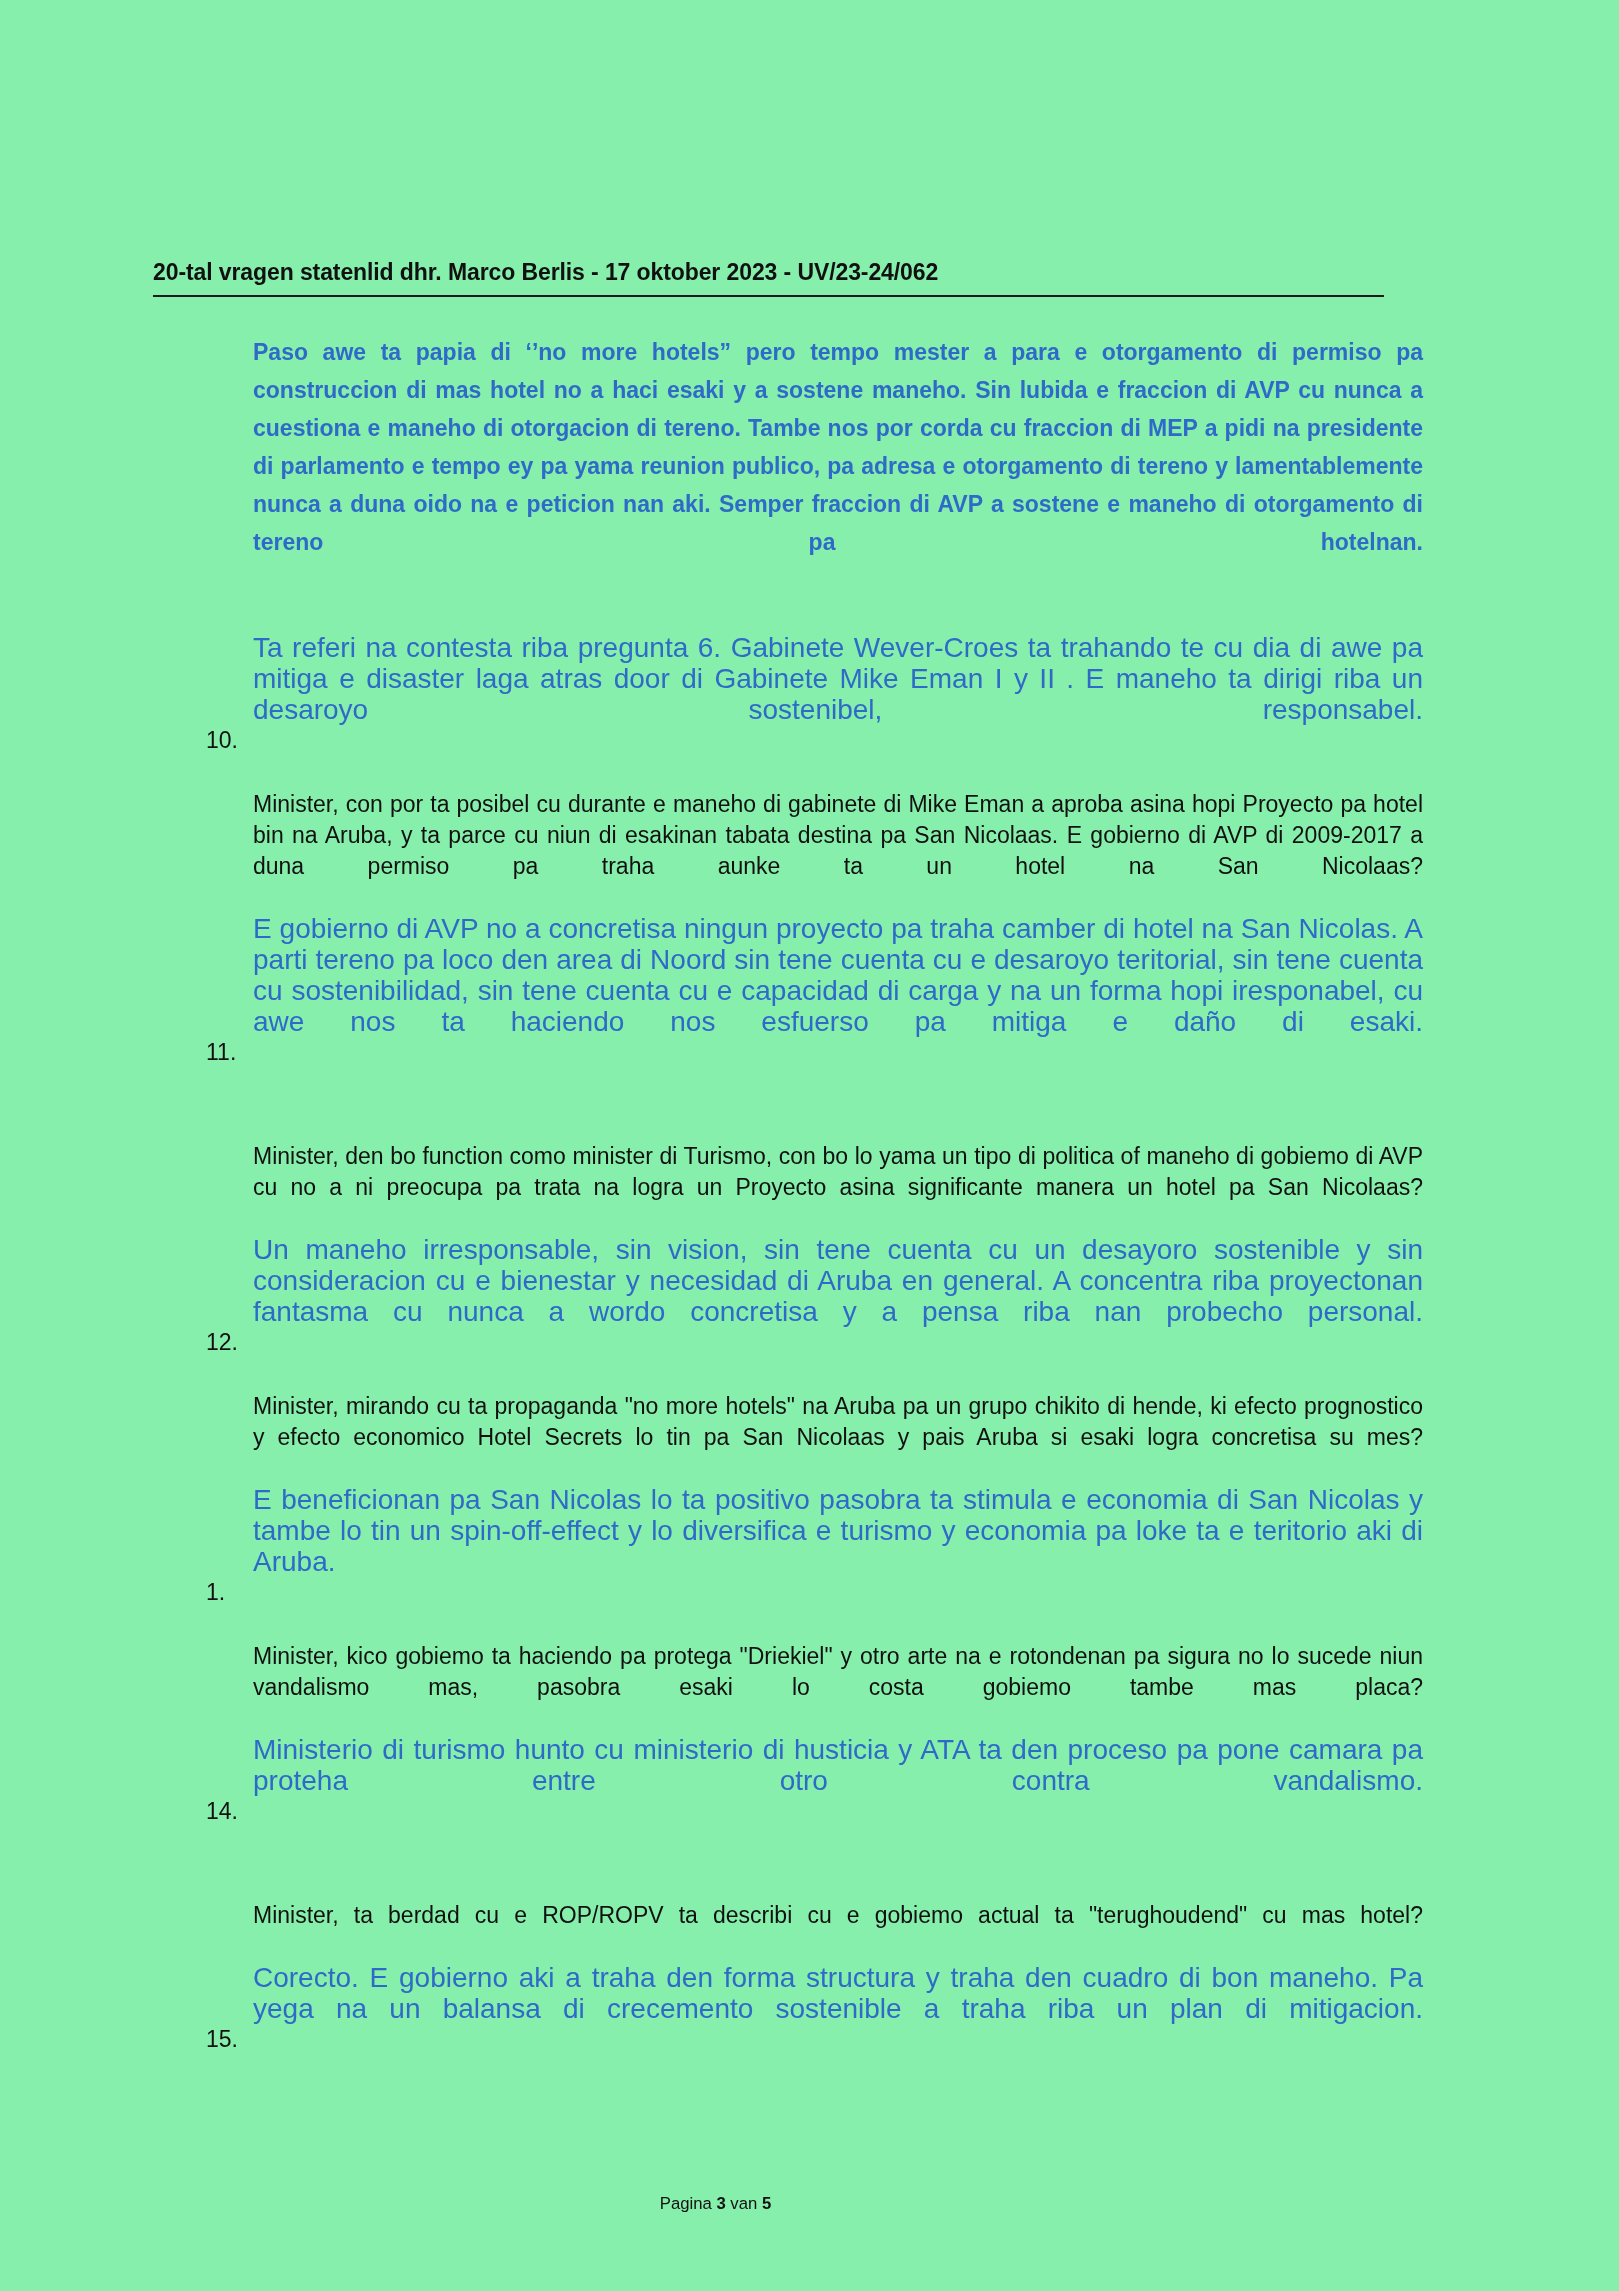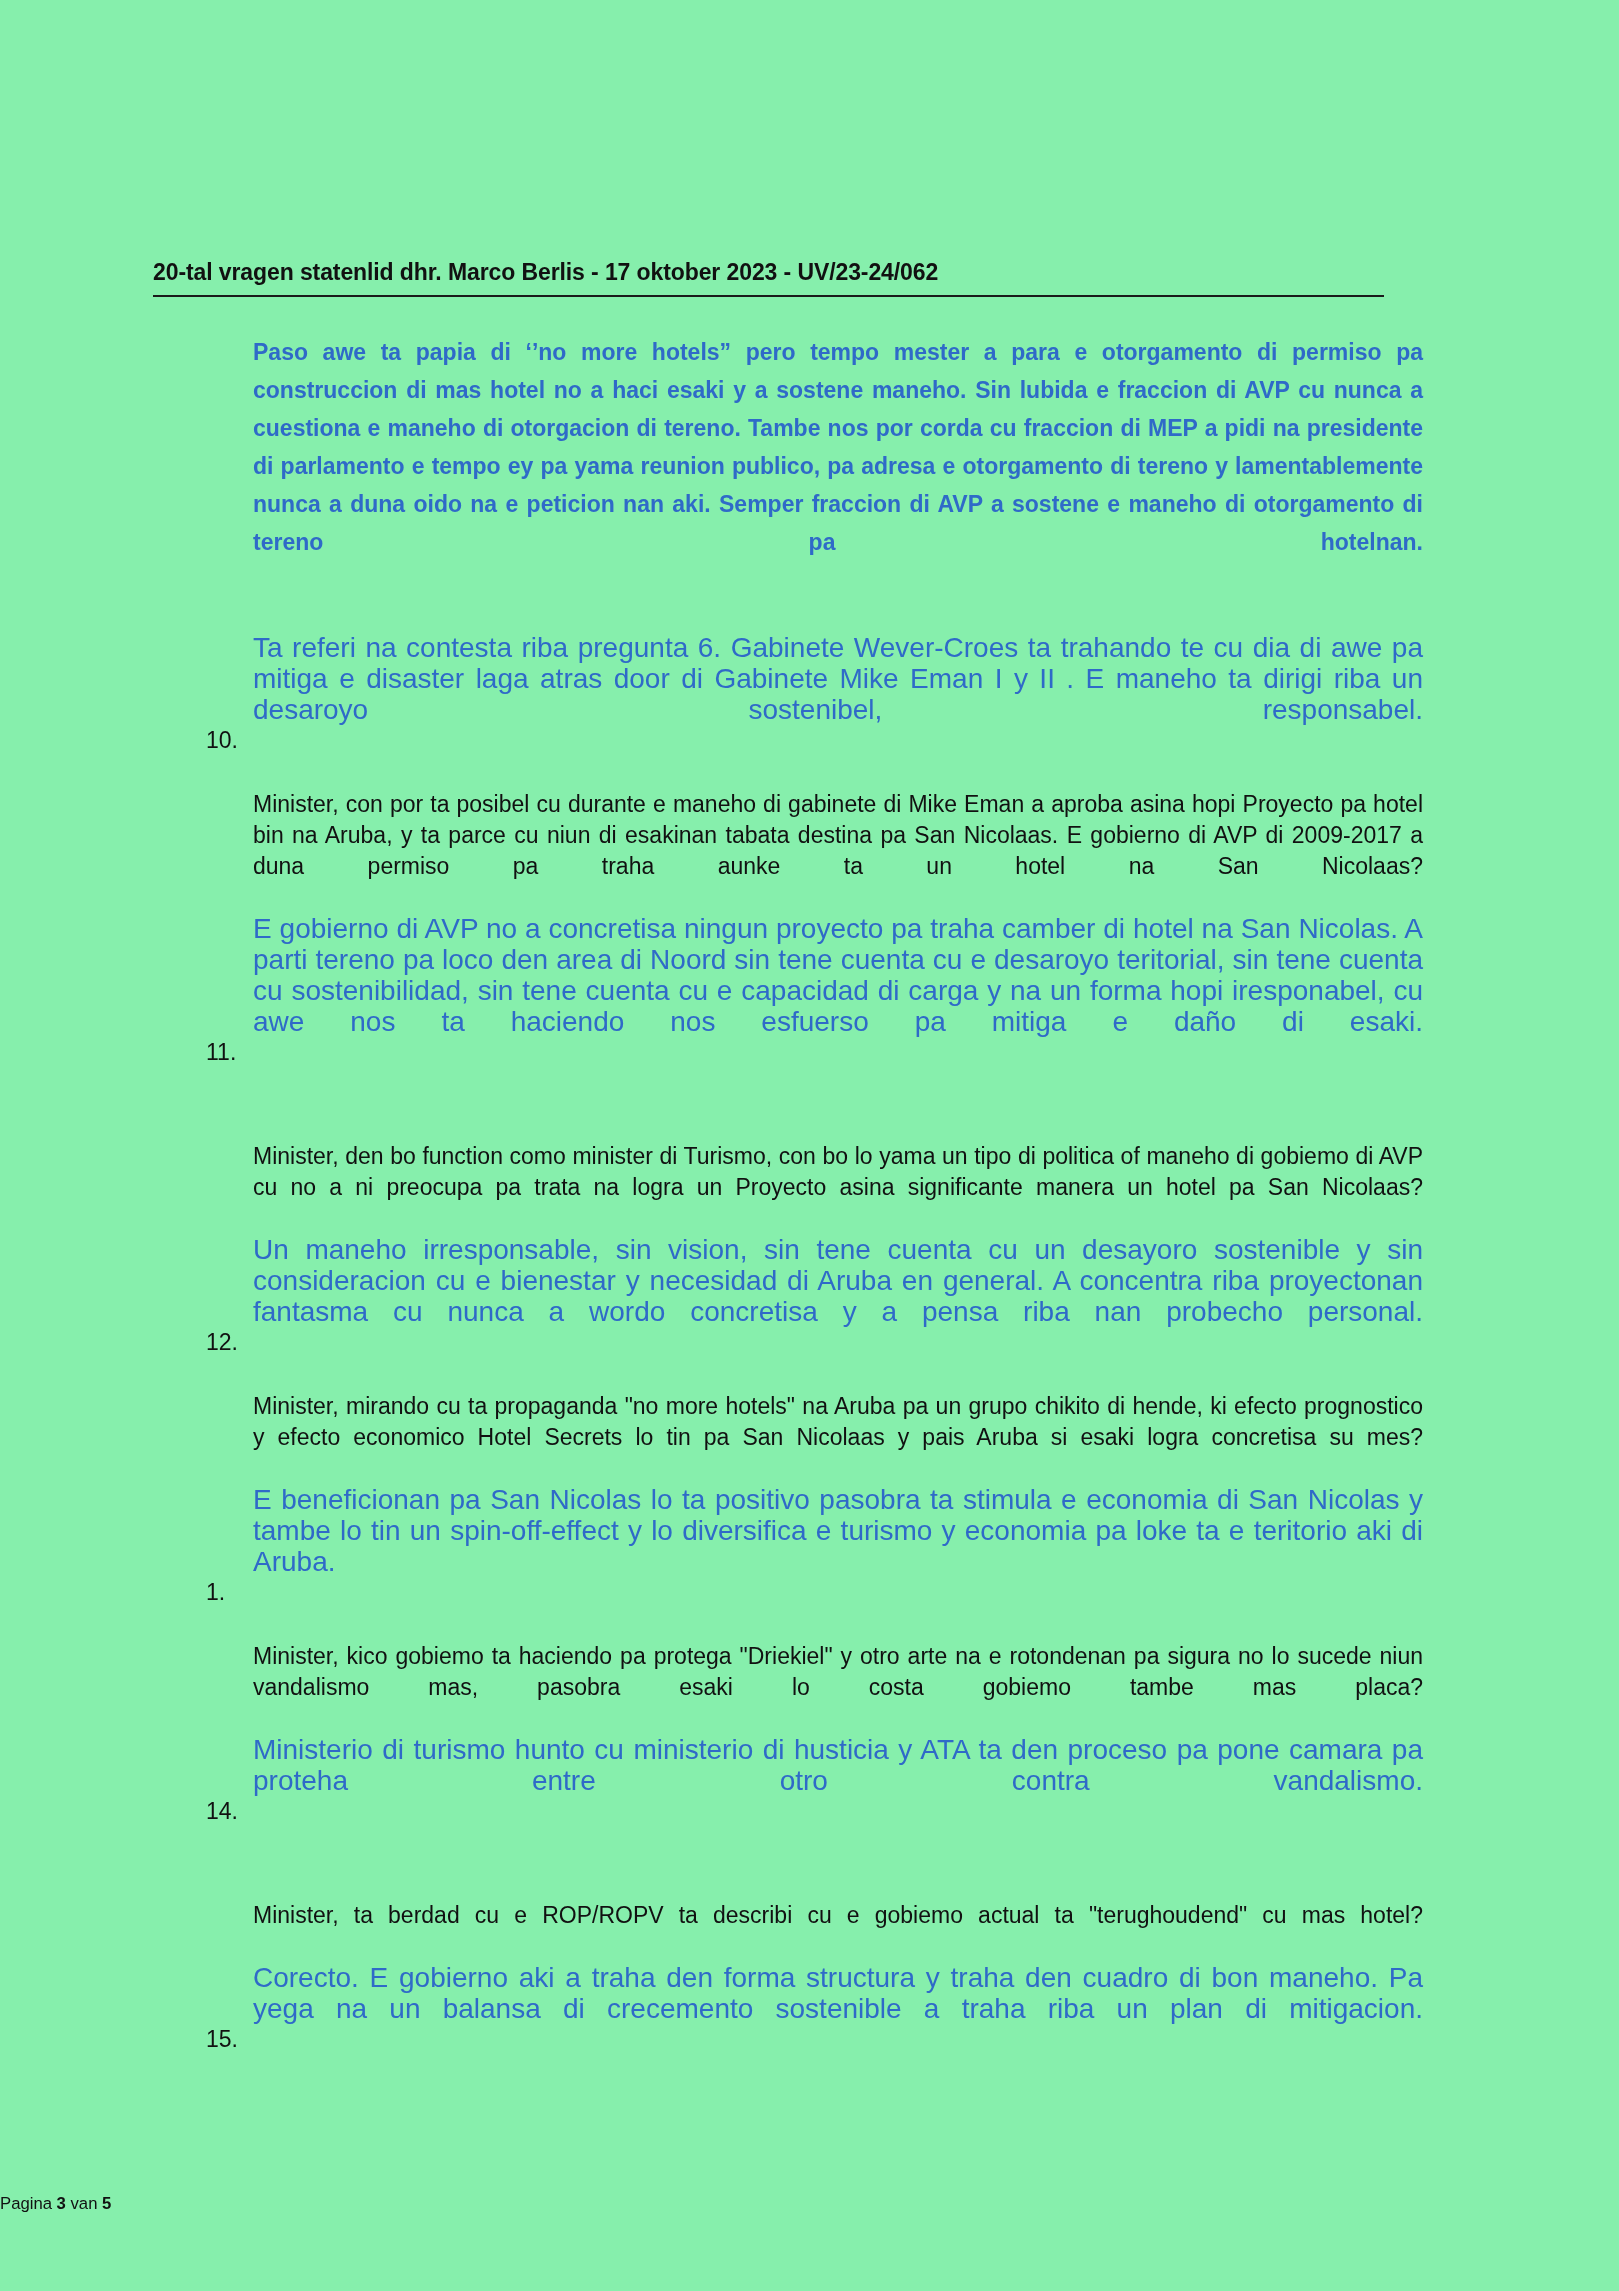--- a/index.html
+++ b/index.html
@@ -111,21 +111,21 @@
   }
   .gap-md { height: 33px; }
   .gap-xl { height: 73px; }
 
   
   .doc-footer {
     position: absolute;
     left: 0;
     top: 2194px;
     width: 1431px;
-    text-align: left;
+    text-align: center;
     font-size: 16.7px;
     color: #111111;
   }
   .doc-footer b { font-weight: bold; }
 </style>
 </head>
 <body>
 
 <div class="page">
   <div class="sheet">

